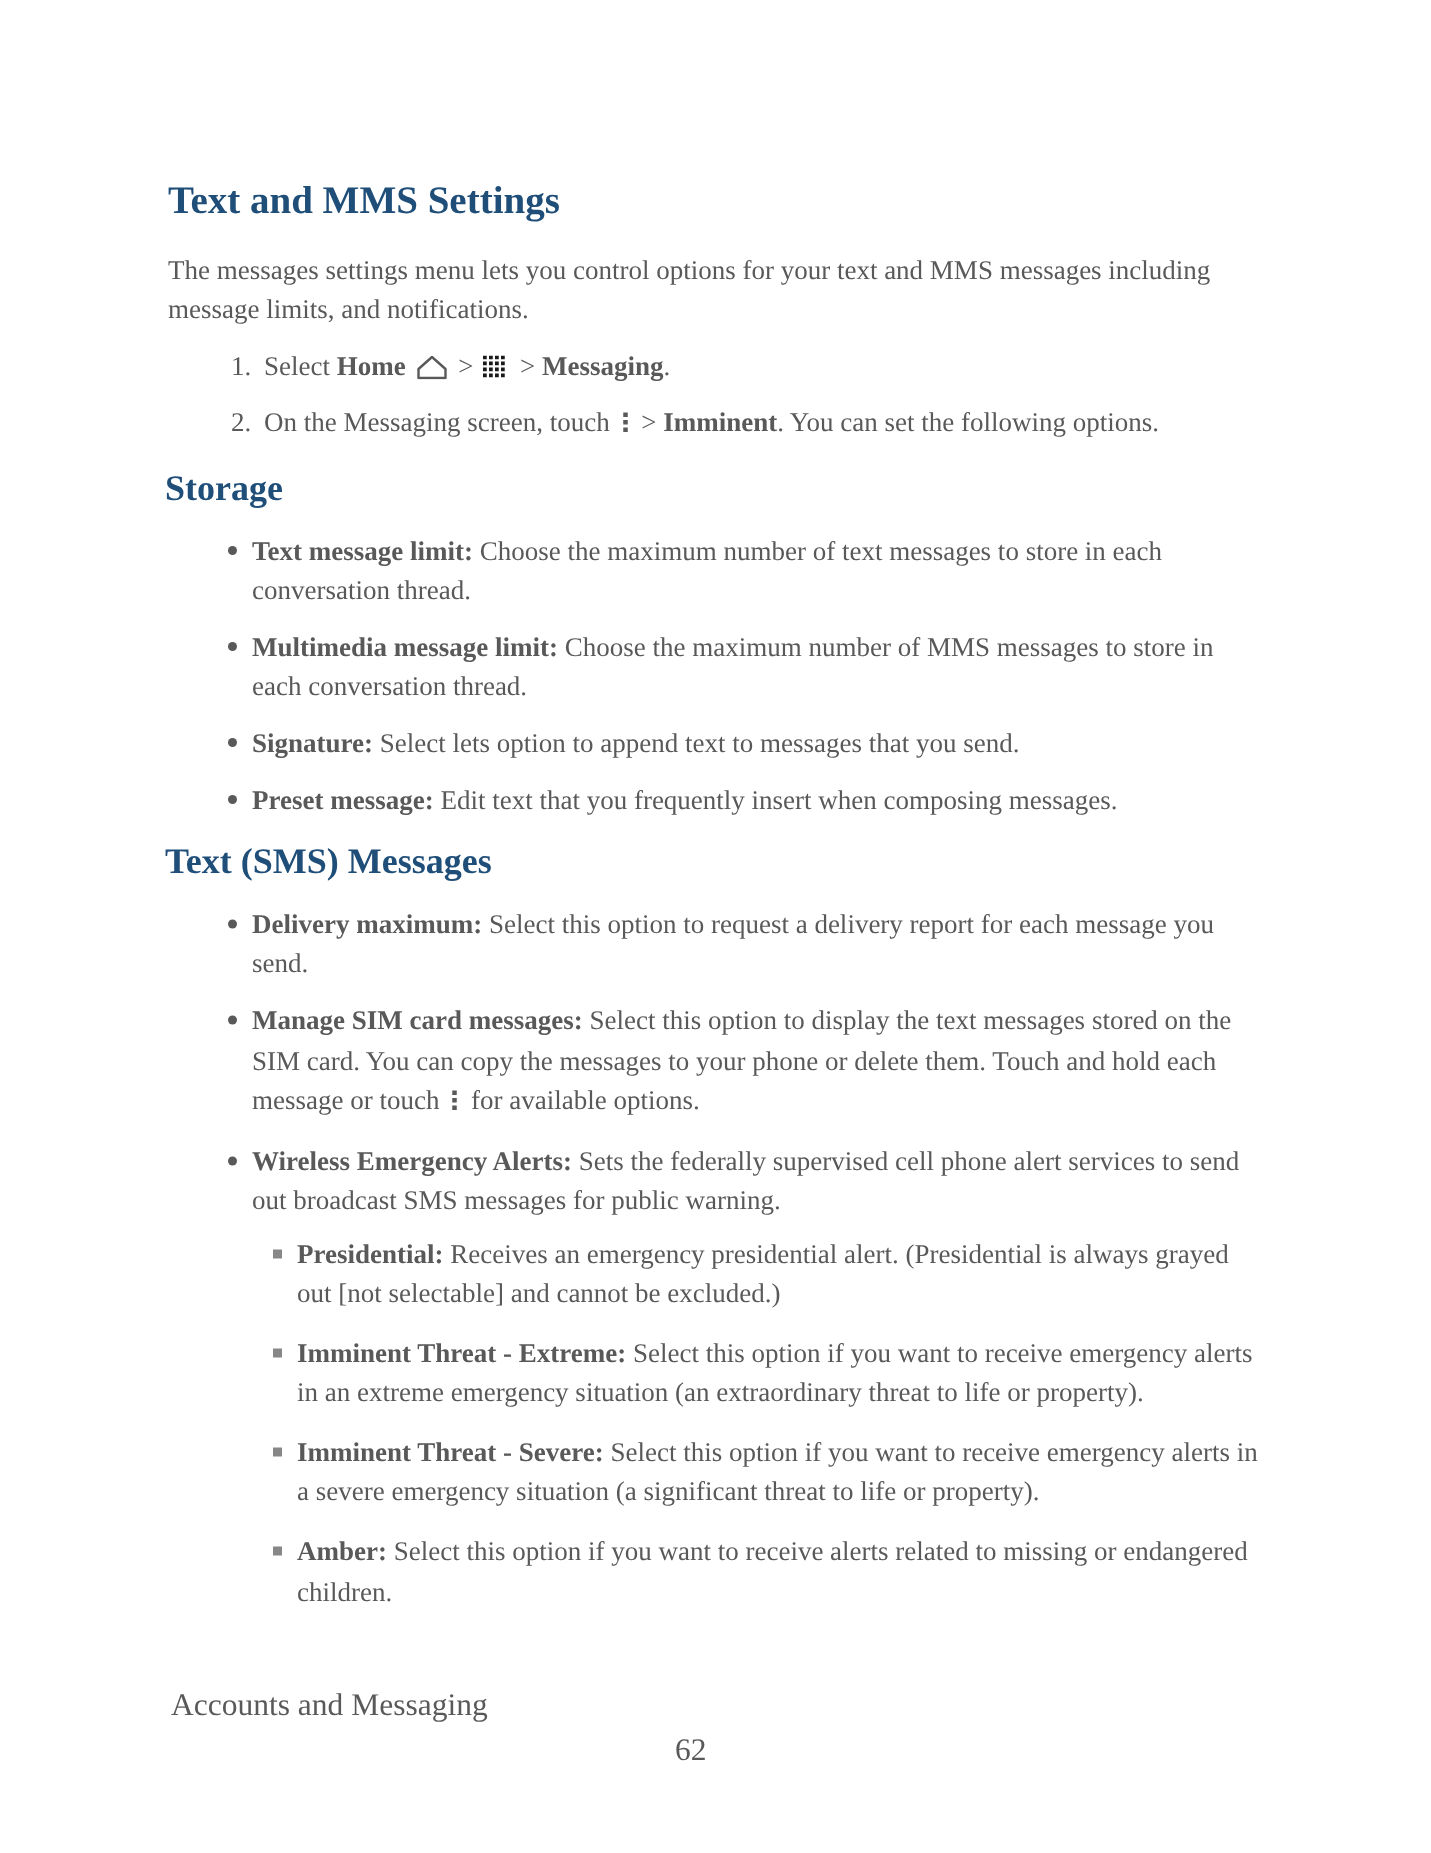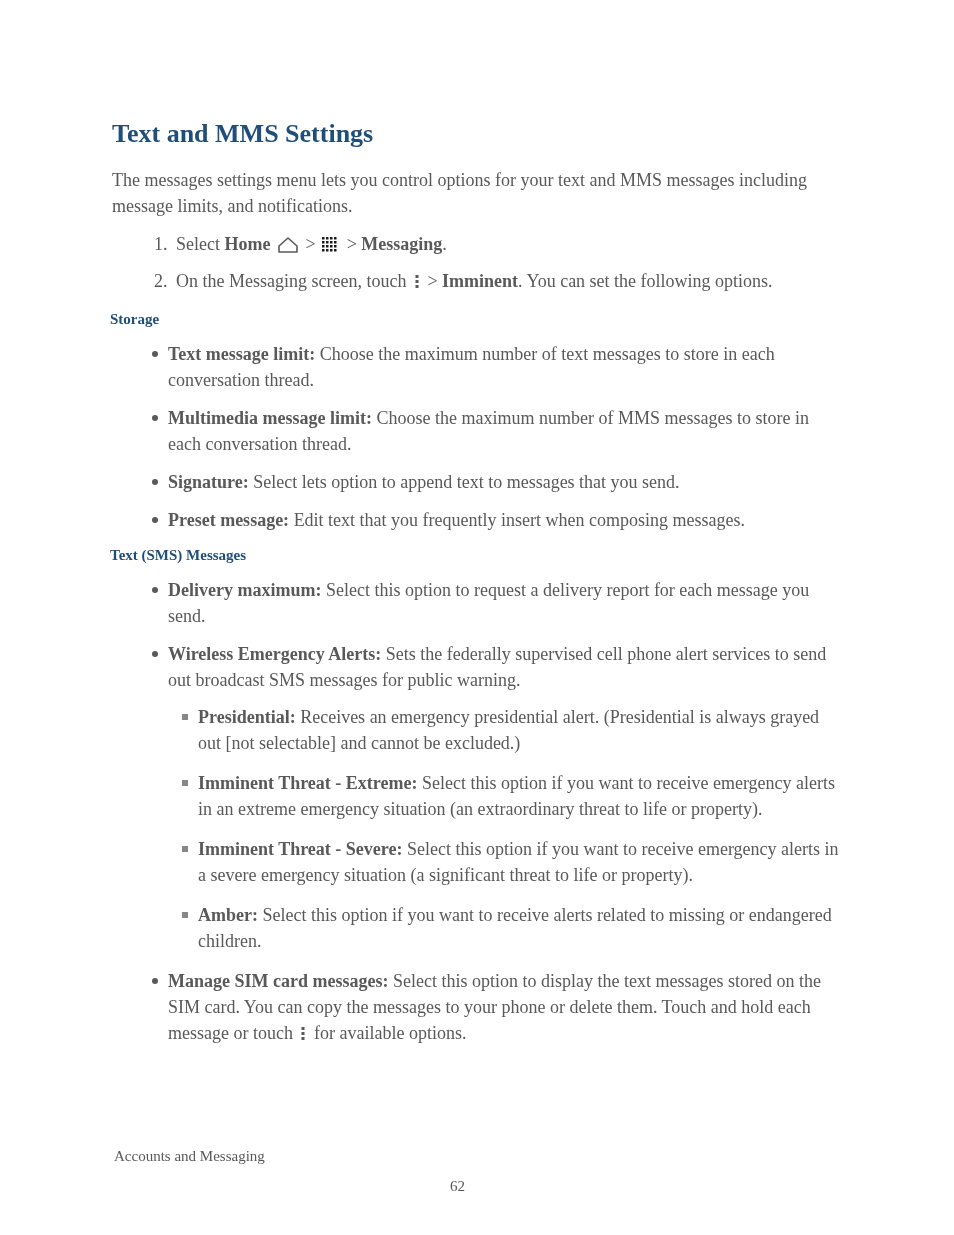--- a/index.html
+++ b/index.html
@@ -31,21 +31,21 @@
   ol.steps {
     margin: 0 0 8px 0;
     padding-left: 60px;
   }
   ol.steps li {
     padding-left: 4px;
     margin-bottom: 8px;
   }
   h2.sub {
     color: #1f4e79;
-    font-size: 15px;
+    font-size: 24px;
     font-weight: 700;
     margin: 12px 0 10px -2px;
   }
   ul.bullets {
     list-style: none;
     margin: 0;
     padding-left: 56px;
   }
   ul.bullets > li {
     position: relative;
@@ -80,25 +80,25 @@
     top: 10px;
   }
   .b { font-weight: 700; color:#595959;text-align:right; }
   .ico {
     display: inline-block;
     vertical-align: -3px;
     margin: 0 2px;
   }
   .footer {
     position: absolute;
-    bottom: 67px;
+    bottom: 84px;
     left: 114px;
     right: 110px;
     color: #595959;
-    font-size: 15px;
+    font-size: 21px;
   }
   .footer .section { display:inline-block; }
   .footer .pagenum { position:absolute; left: 336px; margin-top: 30px; }
 </style>
 </head>
 <body>
 
 <div class="page">
 
   <h1 class="title">Text and MMS Settings</h1>
@@ -151,36 +151,36 @@
     <li><span class="b">Text message limit:</span><span> Choose the maximum number of text messages to store in each conversation thread.</span></li>
     <li><span class="b">Multimedia message limit:</span><span> Choose the maximum number of MMS messages to store in each conversation thread.</span></li>
     <li><span class="b">Signature:</span><span> Select lets option to append text to messages that you send.</span></li>
     <li><span class="b">Preset message:</span><span> Edit text that you frequently insert when composing messages.</span></li>
   </ul>
 
   <h2 class="sub">Text (SMS) Messages</h2>
   <ul class="bullets">
     <li><span class="b">Delivery maximum:</span><span> Select this option to request a delivery report for each message you send.</span></li>
     <li>
+      <span class="b">Manage SIM card messages:</span><span> Select this option to display the text messages stored on the SIM card. You can copy the messages to your phone or delete them. Touch and hold each message or touch </span><span class="ico">
+        <svg width="8" height="16" viewBox="0 0 8 16">
+            <rect x="2.5" y="1" width="3" height="3" fill="#595959"></rect>
+            <rect x="2.5" y="6" width="3" height="3" fill="#595959"></rect>
+            <rect x="2.5" y="11" width="3" height="3" fill="#595959"></rect>
+          </svg>
+      </span><span> for available options.</span>
+    </li>
+    <li>
       <span class="b">Wireless Emergency Alerts:</span><span> Sets the federally supervised cell phone alert services to send out broadcast SMS messages for public warning.</span>
       <ul class="squares">
         <li><span class="b">Presidential:</span><span> Receives an emergency presidential alert. (Presidential is always grayed out [not selectable] and cannot be excluded.)</span></li>
         <li><span class="b">Imminent Threat - Extreme:</span><span> Select this option if you want to receive emergency alerts in an extreme emergency situation (an extraordinary threat to life or property).</span></li>
         <li><span class="b">Imminent Threat - Severe:</span><span> Select this option if you want to receive emergency alerts in a severe emergency situation (a significant threat to life or property).</span></li>
         <li><span class="b">Amber:</span><span> Select this option if you want to receive alerts related to missing or endangered children.</span></li>
       </ul>
-    </li>
-    <li>
-      <span class="b">Manage SIM card messages:</span><span> Select this option to display the text messages stored on the SIM card. You can copy the messages to your phone or delete them. Touch and hold each message or touch </span><span class="ico">
-        <svg width="8" height="16" viewBox="0 0 8 16">
-            <rect x="2.5" y="1" width="3" height="3" fill="#595959"></rect>
-            <rect x="2.5" y="6" width="3" height="3" fill="#595959"></rect>
-            <rect x="2.5" y="11" width="3" height="3" fill="#595959"></rect>
-          </svg>
-      </span><span> for available options.</span>
     </li>
   </ul>
 
   <div class="footer">
     <span class="section">Accounts and Messaging</span>
     <span class="pagenum">62</span>
   </div>
 
 </div>
 

